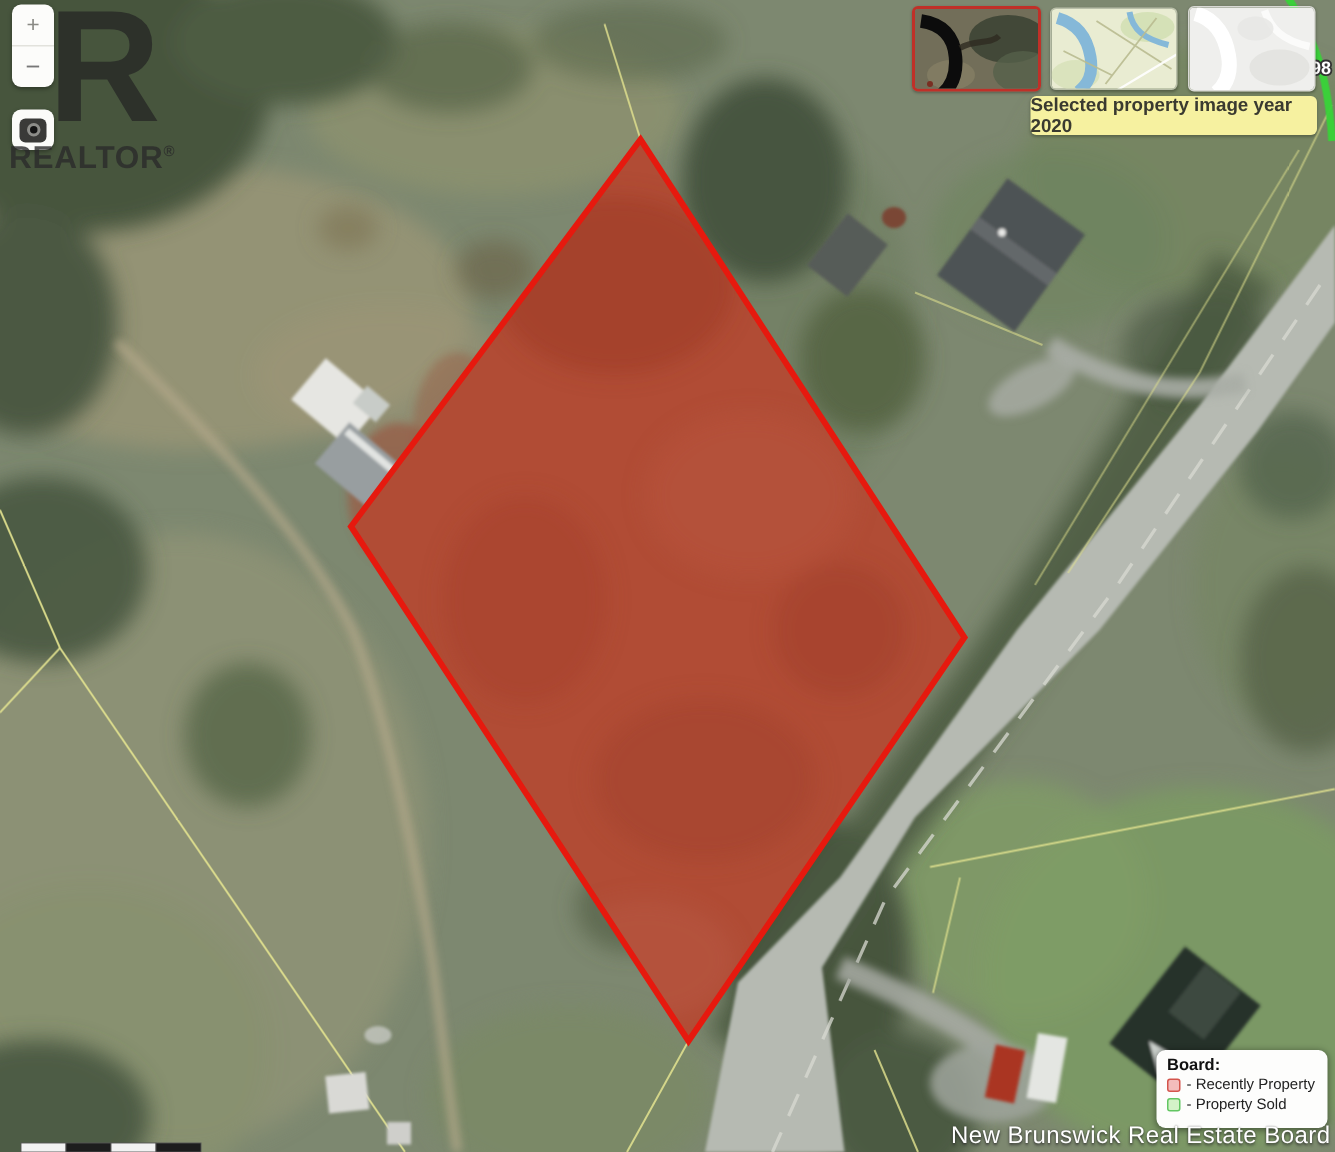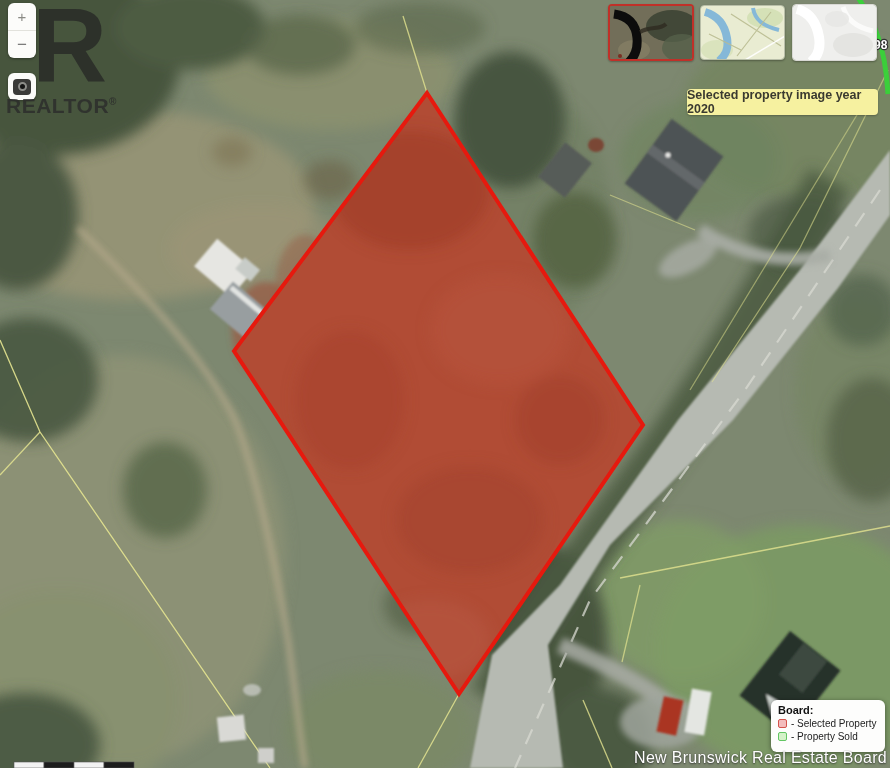--- a/index.html
+++ b/index.html
@@ -259,27 +259,27 @@
   <div class="thumb t3" title="light-basemap">
     <svg width="85" height="57" viewBox="0 0 85 57">
       <rect width="85" height="57" fill="#efefed"></rect>
       <path d="M4,4 C18,8 24,20 26,32 C28,44 24,52 18,57" fill="none" stroke="#ffffff" stroke-width="10"></path>
       <path d="M50,2 C54,14 62,22 80,26" fill="none" stroke="#fbfbfa" stroke-width="5"></path>
       <ellipse cx="60" cy="40" rx="20" ry="12" fill="#e2e2df" opacity=".9"></ellipse>
       <ellipse cx="44" cy="14" rx="12" ry="8" fill="#e6e6e3" opacity=".8"></ellipse>
     </svg>
   </div>
 
-  <div class="banner" style="background: rgb(246, 241, 160); margin-top: 25px;">Selected property image year 2020</div>
+  <div class="banner" style="background: rgb(246, 241, 160);">Selected property image year 2020</div>
 
   <div class="legend">
     <div class="legend-title">Board:</div>
     <div class="legend-row">
       <span class="legend-swatch" id="sw-sel" style="background: rgb(243, 188, 188); border: 1.5px solid rgb(212, 84, 76);"></span>
-      <span class="legend-label">- Selected Property</span>
+      <span class="legend-label">- Recently Property</span>
     </div>
     <div class="legend-row">
       <span class="legend-swatch" id="sw-sold" style="background: rgb(212, 242, 200); border: 1.5px solid rgb(99, 198, 99);"></span>
       <span class="legend-label">- Property Sold</span>
     </div>
   </div>
 
   <div class="attr">New Brunswick Real Estate Board</div>
 
 </div>

